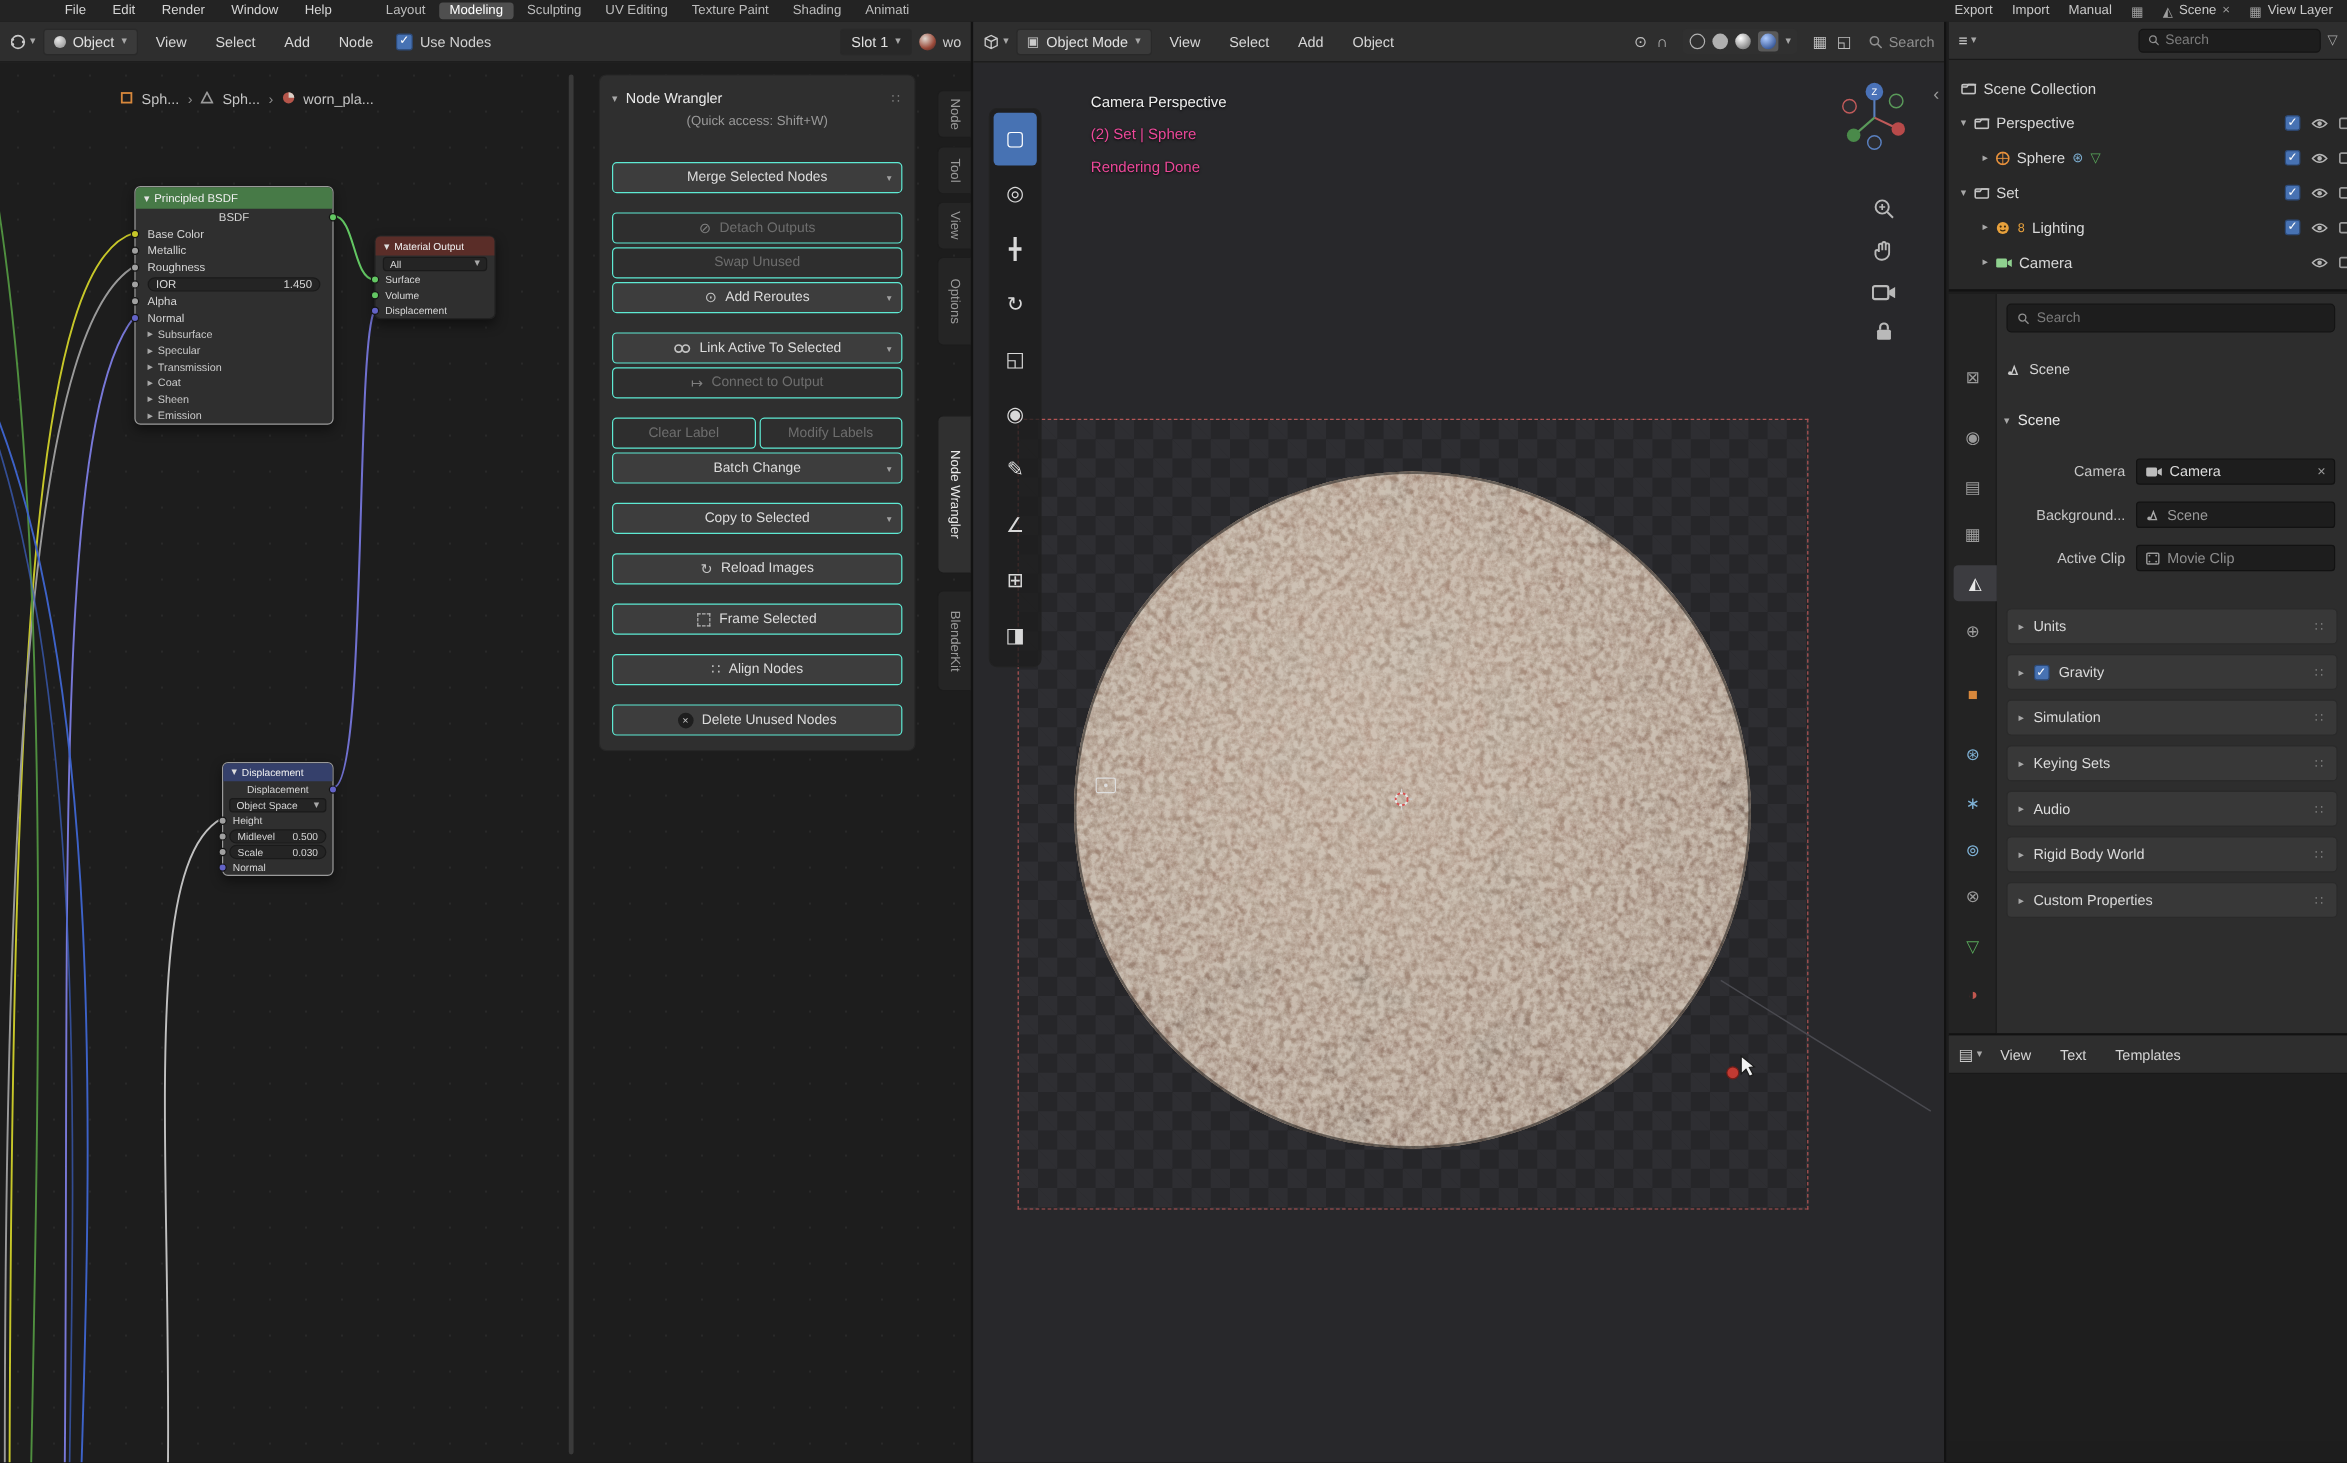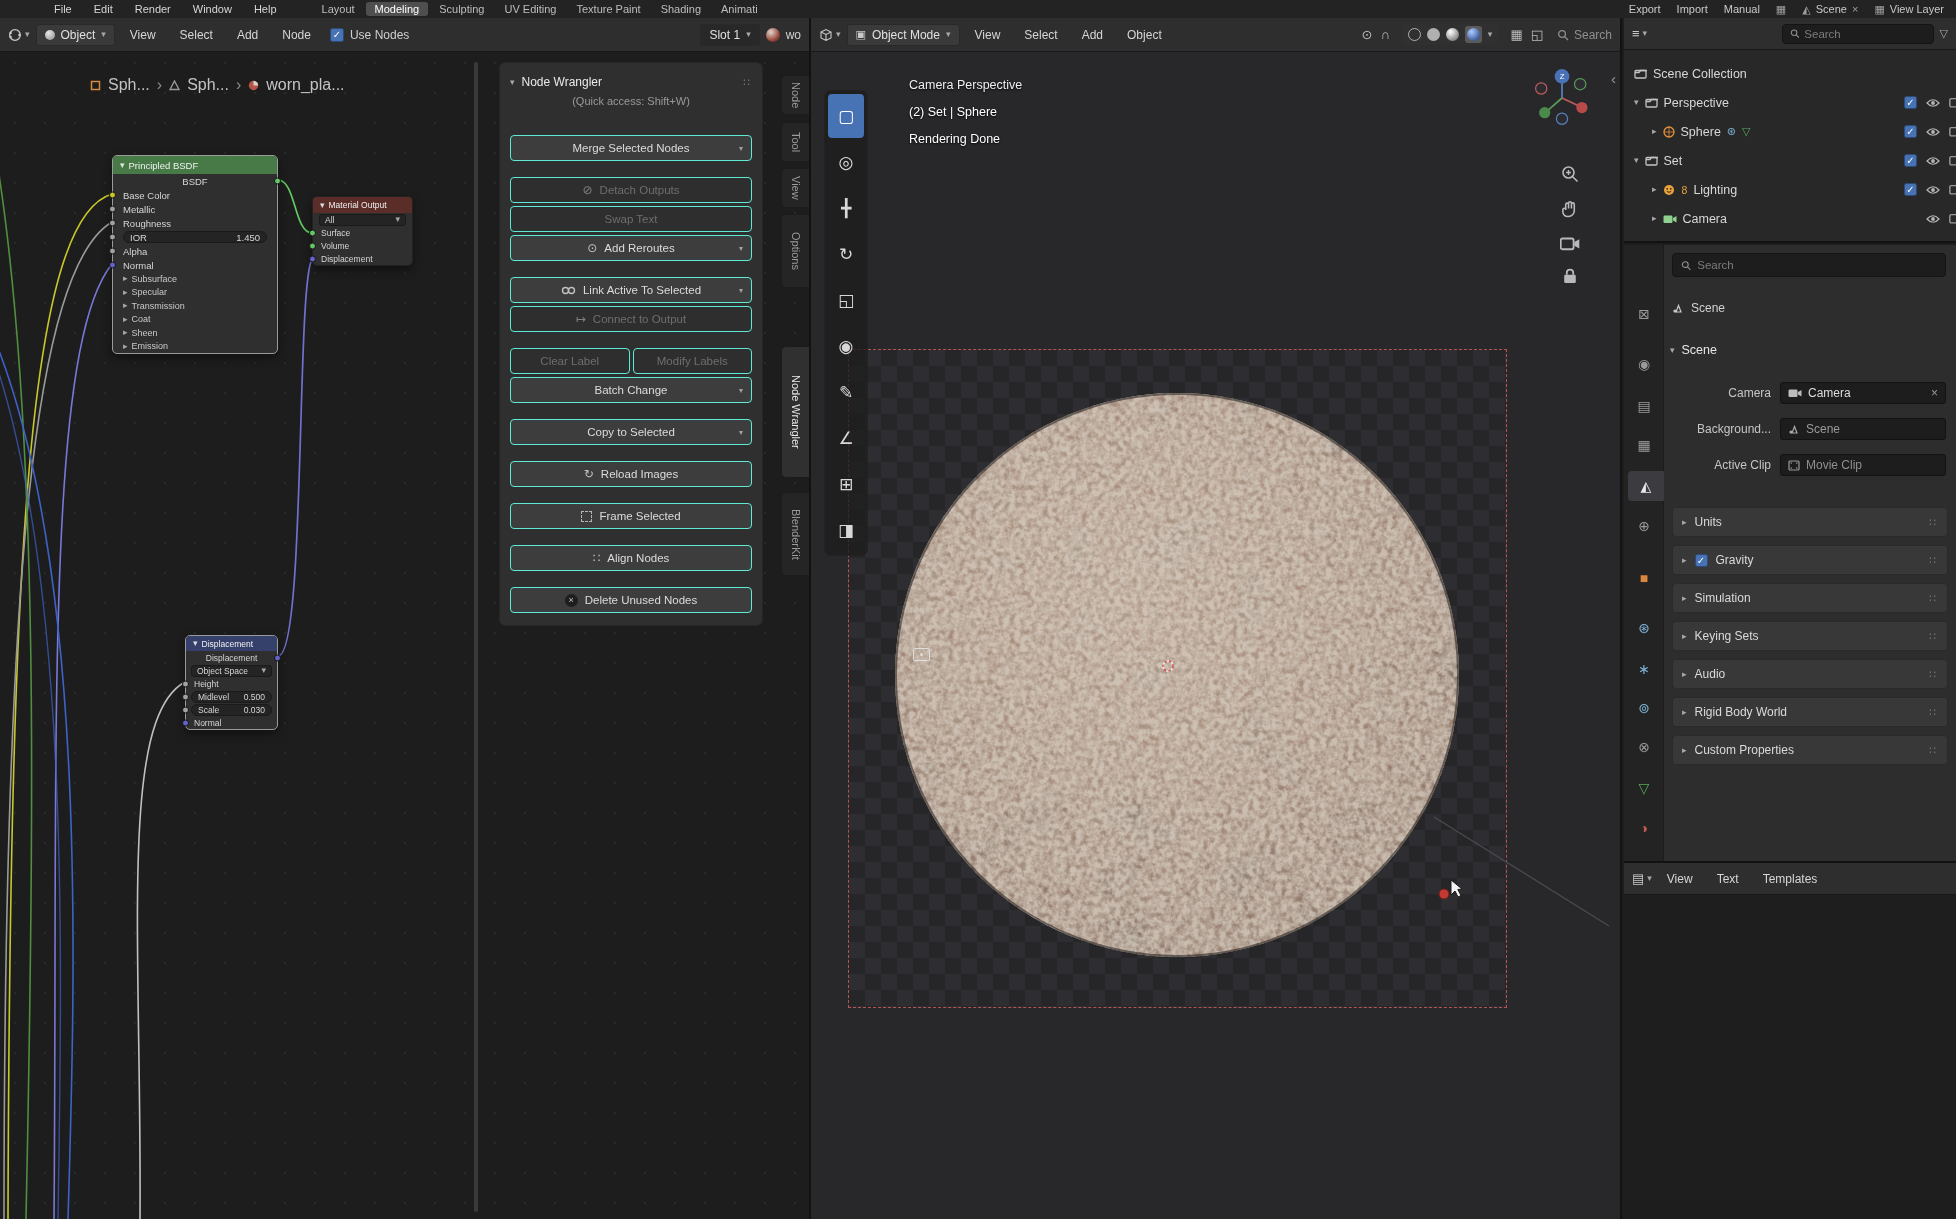--- a/index.html
+++ b/index.html
@@ -22,21 +22,21 @@
   .topbar .menu-item{padding:0 10px;font-size:11px}
   .ws{padding:1px 9px;border-radius:3px;color:#bdbdbd;white-space:nowrap;font-size:11px}
   .ws.active{background:#4f4f4f;color:#fff}
   .tb-right{margin-left:auto;display:flex;align-items:center;gap:16px;color:#c9c9c9}
   .tb-ic{color:#9f9f9f;font-size:11px}
 
   
   .shader{position:absolute;left:0;top:18px;width:811px;height:1201px;background:#1d1d1d;border-right:2px solid #121212;overflow:hidden}
   .canvas{position:absolute;inset:0;background-image:radial-gradient(#292929 1px,transparent 1.3px);background-size:30px 30px}
   .wires{position:absolute;inset:0;pointer-events:none}
-  .crumb{position:absolute;left:90px;top:58px;display:flex;align-items:center;gap:7px;color:#c4c4c4;font-size:16px;z-index:3}
+  .crumb{position:absolute;left:100px;top:58px;display:flex;gap:7px;color:#c4c4c4;font-size:12px;z-index:3}
   .sep{color:#8c8c8c}
 
   .node{position:absolute;background:rgba(48,48,48,.96);border:1px solid #222;border-radius:5px;font-size:9.5px;color:#d6d6d6;box-shadow:0 4px 10px rgba(0,0,0,.45);z-index:4}
   .node.sel{border-color:#9a9a9a}
   .nhead{height:18px;display:flex;align-items:center;gap:4px;padding:0 7px;border-radius:4px 4px 0 0;color:#f0f0f0;font-size:9.5px;white-space:nowrap;overflow:hidden}
   .nrow{position:relative;height:14px;display:flex;align-items:center;padding:0 10px;white-space:nowrap}
   .nrow.out{justify-content:center}
   .nrow.pan{height:13.5px;font-size:9px;color:#c9c9c9;gap:4px}
   .sock{position:absolute;top:50%;transform:translateY(-50%);width:7px;height:7px;border-radius:50%;border:1px solid #141414}
   .sock.l{left:-4px}.sock.r{right:-4px}
@@ -70,21 +70,21 @@
   .vtab.active{background:#303030;color:#e8e8e8}
 
   
   .viewport{position:absolute;left:811px;top:18px;width:811px;height:1201px;background:#28282b;overflow:hidden;border-right:2px solid #121212}
   .vph-btn{background:#3a3a3a;border:1px solid #292929;border-radius:3px;height:22px;display:flex;gap:6px;align-items:center;padding:0 8px;font-size:12px;color:#e0e0e0}
   .vp-ic{color:#bdbdbd;font-size:13px;padding:0 4px}
   .shadegrp{display:flex;align-items:center;gap:6px;background:#303030;border-radius:4px;padding:2px 6px}
   .sc{width:13px;height:13px;border-radius:50%}
   .overlaytxt{position:absolute;left:98px;top:54px;z-index:8;font-size:12.5px;line-height:27px;text-shadow:0 1px 2px rgba(0,0,0,.9)}
   .overlaytxt .l1{color:#efefef}
-  .overlaytxt .l2,.overlaytxt .l3{color:#ffffff}
+  .overlaytxt .l2,.overlaytxt .l3{color:#ec4899}
   .toolcol{position:absolute;left:13px;top:72px;width:44px;background:rgba(30,30,30,.78);border:1px solid #222;border-radius:7px;padding:3px;display:flex;flex-direction:column;gap:2px;z-index:8}
   .tool{height:44px;border-radius:4px;display:flex;align-items:center;justify-content:center;font-size:17px;color:#d8d8d8}
   .tool.active{background:#4772b3;color:#fff}
   .gizmo{position:absolute;right:26px;top:48px;z-index:8}
   .navcol{position:absolute;right:40px;top:146px;display:flex;flex-direction:column;gap:16px;align-items:center;z-index:8}
   .collapse{position:absolute;right:4px;top:52px;color:#9a9a9a;font-size:15px;z-index:8}
   .rregion{position:absolute;left:37px;top:331px;width:659px;height:659px;border:1.5px dashed #b35555;
     background-color:#262629;
     background-image:linear-gradient(45deg,#2e2e32 25%,transparent 25%,transparent 75%,#2e2e32 75%),linear-gradient(45deg,#2e2e32 25%,transparent 25%,transparent 75%,#2e2e32 75%);
     background-size:32px 32px;background-position:0 0,16px 16px;z-index:2}
@@ -332,21 +332,21 @@
             </div>
         </div>
 
 
         <div class="grp">
           <div class="pbtn dis">
               <span class="gic">⊘</span>
               <span>Detach Outputs</span>
             </div>
           <div class="pbtn dis">
-              <span>Swap Text</span>
+              <span>Swap Unused</span>
             </div>
           <div class="pbtn">
               <span class="gic">⊙</span>
               <span>Add Reroutes</span>
               <span class="dd">▾</span>
             </div>
         </div>
 
         <div class="grp">
           <div class="pbtn">

